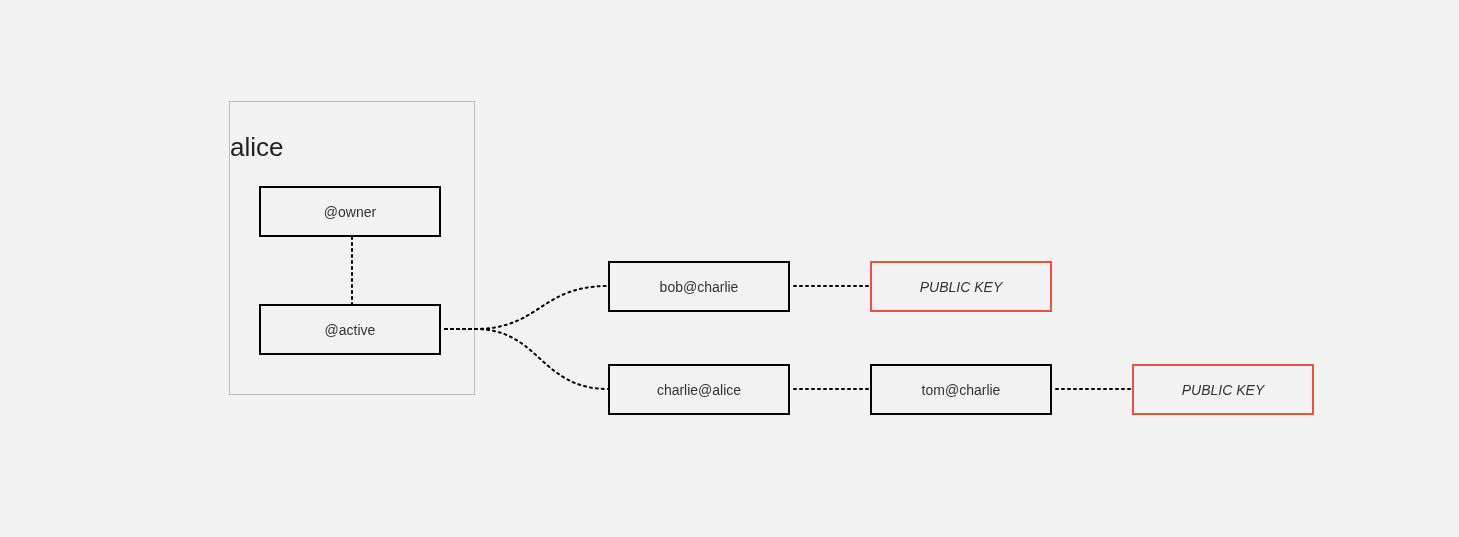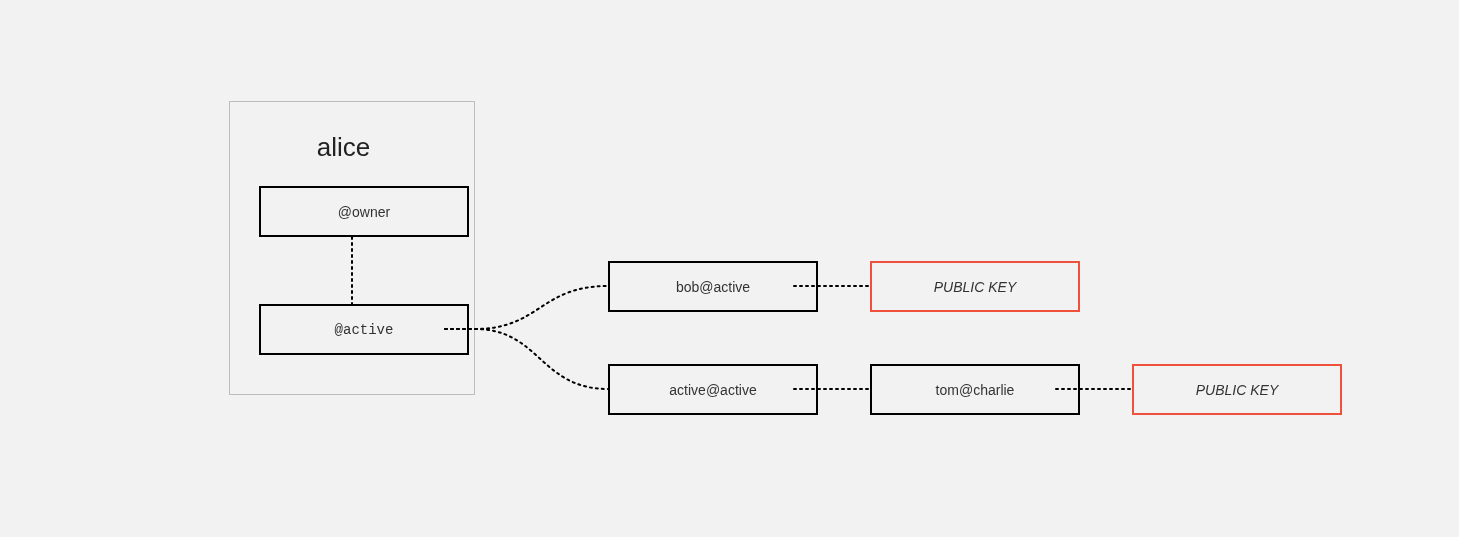--- a/index.html
+++ b/index.html
@@ -18,45 +18,44 @@
     width:246px;
     height:294px;
     border:1px solid #bdbdbd;
     background:#f2f2f2;
     box-sizing:border-box;
   }
   .account-title{
     position:absolute;
     left:0; right:17px;
     top:30px;
-    text-align:center;
     font-size:26px;
     font-weight:400;
     color:#222;
   }
   .node{
     position:absolute;
     box-sizing:border-box;
-    width:210px;
+    width:182px;
     height:51px;
     border:2px solid #000;
     background:#f2f2f2;
     display:flex;
     align-items:center;
     justify-content:center;
     font-size:14px;
     color:#333;
   }
   .node.key{
     border-color:#ef513c;
     font-style:italic;
   }
   
   #node-owner   { left:259px; top:186px; }
-  #node-active  { left:259px; top:304px;font-family:Liberation Mono, monospace; }
+  #node-active  { left:259px; top:304px; }
   #node-bob     { left:608px; top:261px; }
   #node-charlie { left:608px; top:364px; }
   #node-tom     { left:870px; top:364px; }
   #node-key1    { left:870px; top:261px; }
   #node-key2    { left:1132px; top:364px; }
   svg.edges{
     position:absolute;
     left:0;top:0;
     width:1459px;height:537px;
     pointer-events:none;
@@ -70,24 +69,24 @@
 </div>
 
 <div id="node-owner" class="node">
   <span>@owner</span>
 </div>
 <div id="node-active" class="node">
   <span>@active</span>
 </div>
 
 <div id="node-bob" class="node">
-  <span>bob@active</span>
+  <span>bob@charlie</span>
 </div>
 <div id="node-charlie" class="node">
-  <span>active@active</span>
+  <span>charlie@alice</span>
 </div>
 <div id="node-tom" class="node">
   <span>tom@charlie</span>
 </div>
 
 <div id="node-key1" class="node key">
   <span>PUBLIC KEY</span>
 </div>
 <div id="node-key2" class="node key">
   <span>PUBLIC KEY</span>

